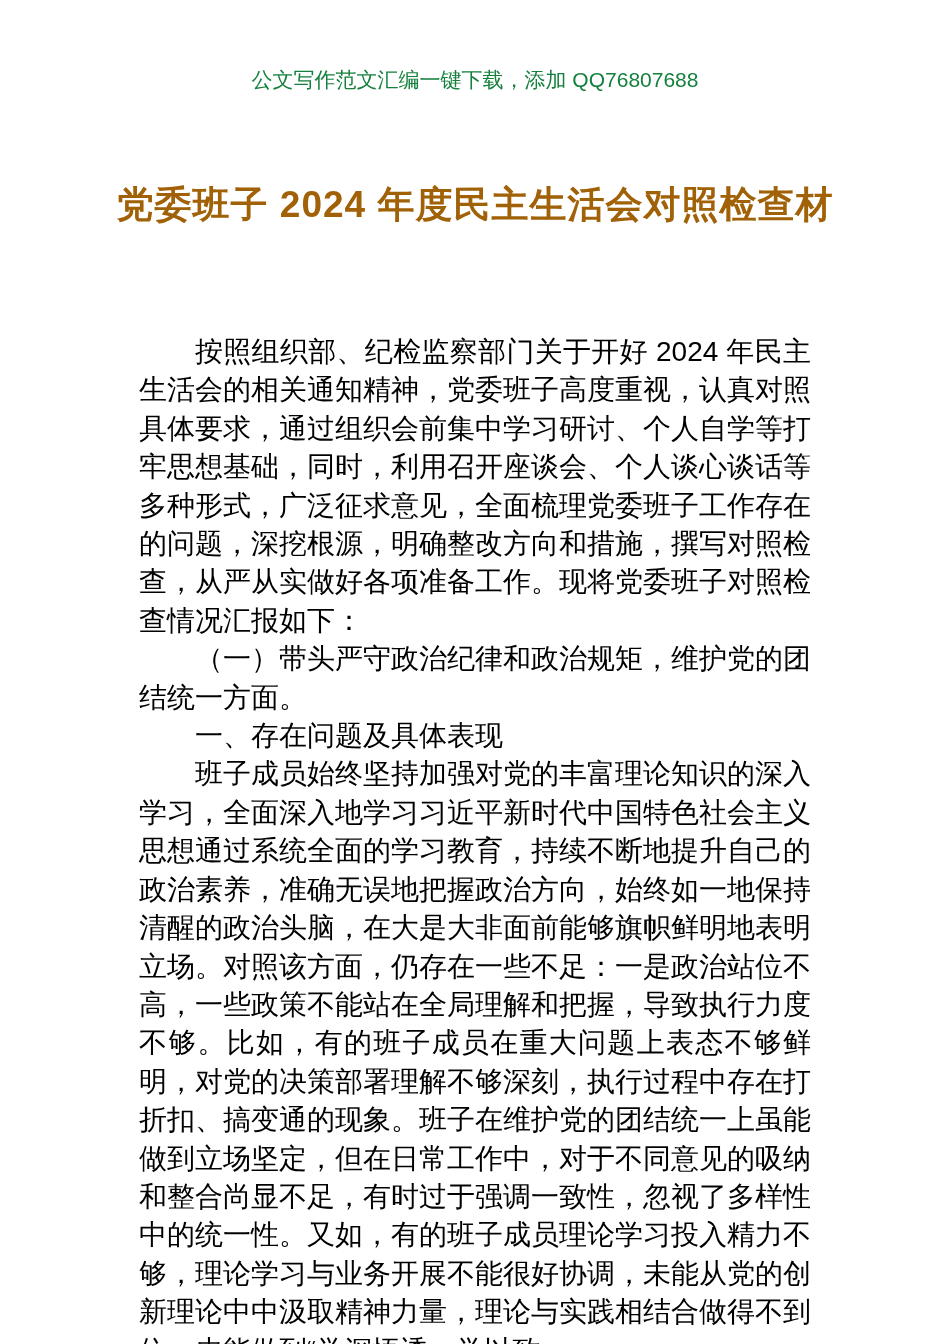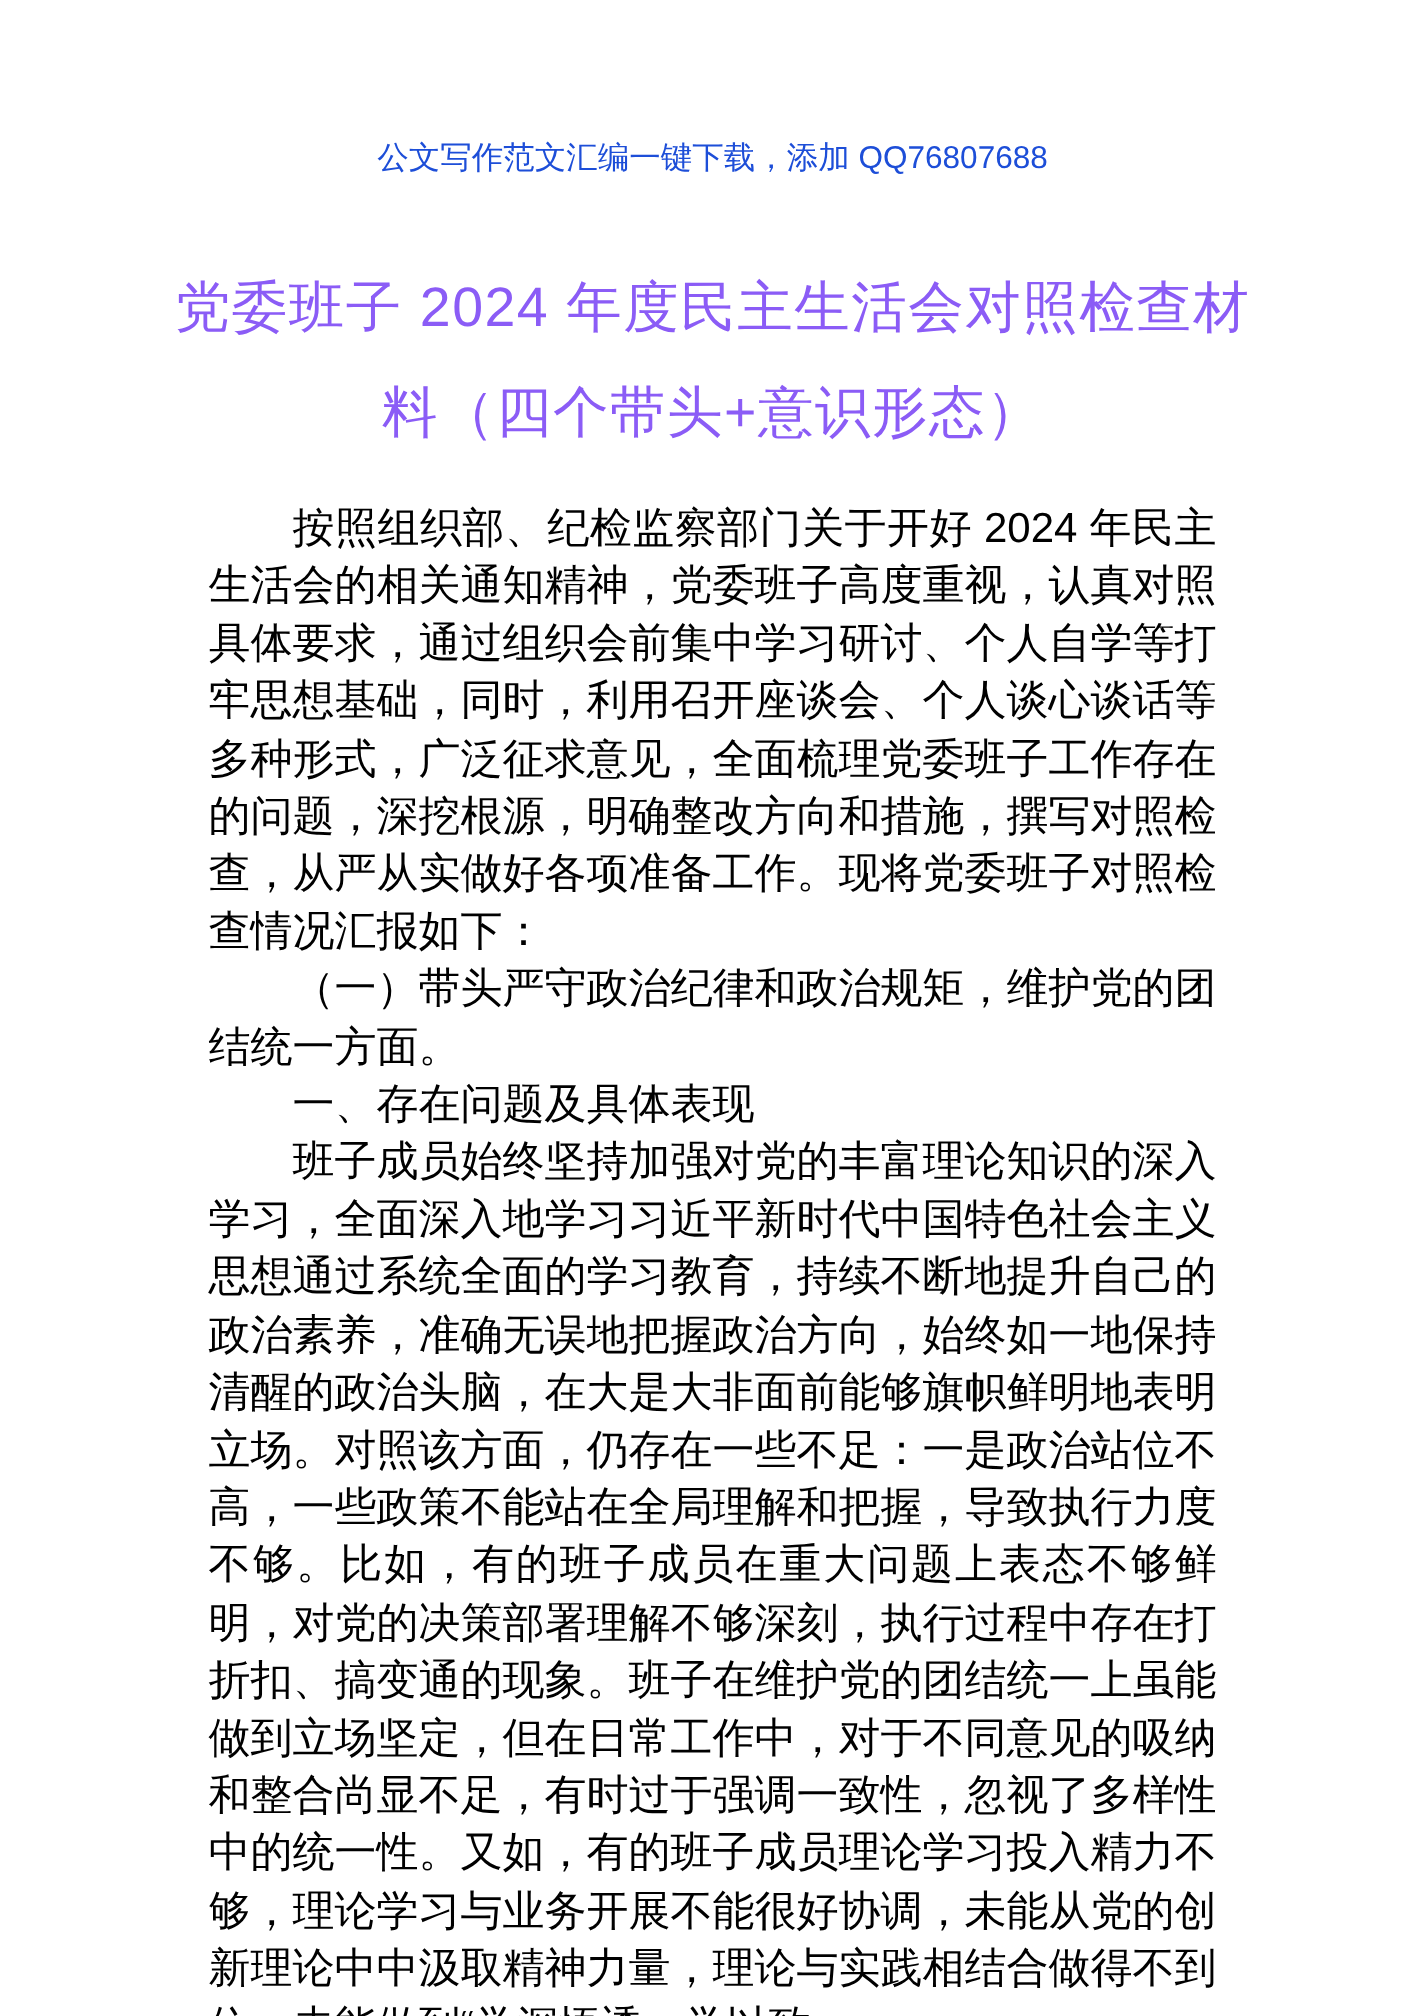--- a/index.html
+++ b/index.html
@@ -15,40 +15,40 @@
     position: relative;
     overflow: hidden;
   }
   .page {
     position: absolute;
     inset: 0;
     background: #ffffff;
   }
   .promo-banner {
     position: absolute;
-    top: 95px;
+    top: 69px;
     left: 0;
     width: 100%;
     text-align: center;
     font-size: 21px;
     line-height: 22px;
-    color: #1d4ed8;
+    color: #15803d;
     white-space: nowrap;
   }
   .doc-title {
     position: absolute;
     top: 170px;
     left: 70px;
     width: 810px;
     text-align: center;
-    font-weight: normal;
+    font-weight: bold;
     font-size: 37px;
     line-height: 70px;
     letter-spacing: 1px;
-    color: #8b5cf6;
+    color: #a16207;
   }
   .doc-body {
     position: absolute;
     top: 333px;
     left: 139px;
     width: 672px;
     font-size: 28px;
     line-height: 38.4px;
     text-align: justify;
     text-justify: inter-ideograph;
@@ -63,21 +63,20 @@
 </style>
 </head>
 <body>
 
 <div class="page">
 
   <div class="promo-banner">公文写作范文汇编一键下载，添加 QQ76807688</div>
 
   <div class="doc-title">
     <div>党委班子 2024 年度民主生活会对照检查材</div>
-    <div>料（四个带头+意识形态）</div>
   </div>
 
   <div class="doc-body">
     <p>按照组织部、纪检监察部门关于开好 2024 年民主生活会的相关通知精神，党委班子高度重视，认真对照具体要求，通过组织会前集中学习研讨、个人自学等打牢思想基础，同时，利用召开座谈会、个人谈心谈话等多种形式，广泛征求意见，全面梳理党委班子工作存在的问题，深挖根源，明确整改方向和措施，撰写对照检查，从严从实做好各项准备工作。现将党委班子对照检查情况汇报如下：</p>
     <p>（一）带头严守政治纪律和政治规矩，维护党的团结统一方面。</p>
     <p>一、存在问题及具体表现</p>
     <p>班子成员始终坚持加强对党的丰富理论知识的深入学习，全面深入地学习习近平新时代中国特色社会主义思想通过系统全面的学习教育，持续不断地提升自己的政治素养，准确无误地把握政治方向，始终如一地保持清醒的政治头脑，在大是大非面前能够旗帜鲜明地表明立场。对照该方面，仍存在一些不足：一是政治站位不高，一些政策不能站在全局理解和把握，导致执行力度不够。比如，有的班子成员在重大问题上表态不够鲜明，对党的决策部署理解不够深刻，执行过程中存在打折扣、搞变通的现象。班子在维护党的团结统一上虽能做到立场坚定，但在日常工作中，对于不同意见的吸纳和整合尚显不足，有时过于强调一致性，忽视了多样性中的统一性。又如，有的班子成员理论学习投入精力不够，理论学习与业务开展不能很好协调，未能从党的创新理论中中汲取精神力量，理论与实践相结合做得不到位，未能做到“学深悟透、学以致</p>
   </div>
 
 </div>

